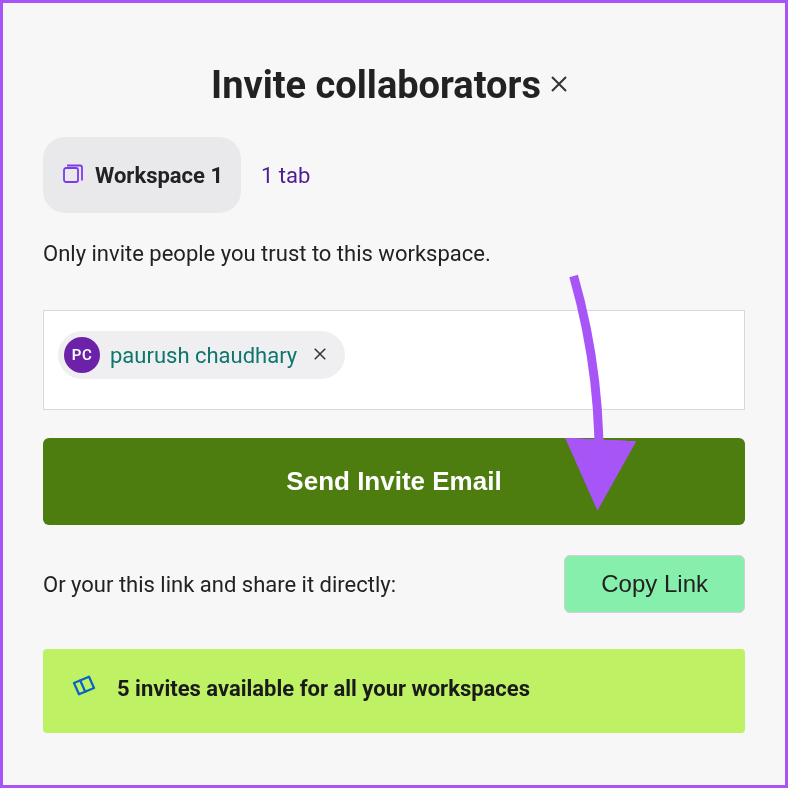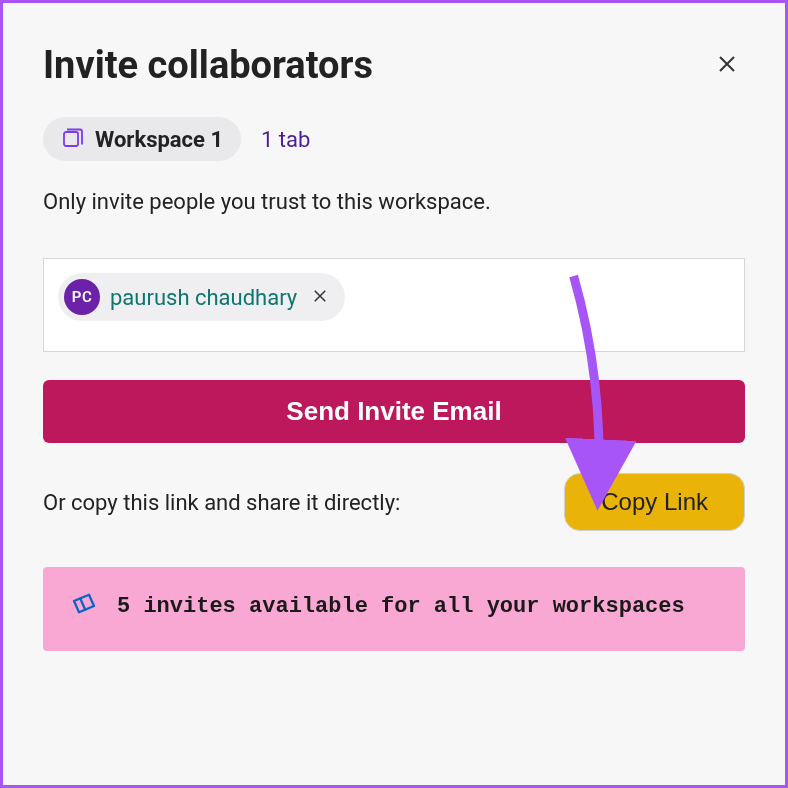--- a/index.html
+++ b/index.html
@@ -7,23 +7,24 @@
   body {
     font-family: -apple-system, BlinkMacSystemFont, "Segoe UI", Roboto, Helvetica, Arial, sans-serif;
     background: #f7f7f8;
     border: 3px solid #a855f7;
     padding: 40px;
     color: #1a1a1a;
     position: relative;
   }
   .header {
     display: flex;
-    justify-content: space-between;
+    justify-content: center;
     align-items: center;
     margin-bottom: 30px;
+    margin-top: 20px;
   }
   .title {
     font-size: 38px;
     font-weight: 700;
     color: #222;
   }
   .close-btn {
     background: none;
     border: none;
     cursor: pointer;
@@ -39,21 +40,21 @@
     align-items: center;
     gap: 20px;
     margin-bottom: 28px;
   }
   .workspace-chip {
     display: inline-flex;
     align-items: center;
     gap: 10px;
     background: #e9e9ec;
     border-radius: 22px;
-    padding: 8px 18px;
+    padding: 24px 18px;
   }
   .workspace-chip .ws-icon svg { width: 24px; height: 24px; }
   .workspace-name {
     font-size: 22px;
     font-weight: 700;
     color: #222;
   }
   .tab-count {
     font-size: 22px;
     color: #4c1d95;
@@ -61,21 +62,21 @@
 
   .subtitle {
     font-size: 22px;
     color: #222;
     margin-bottom: 44px;
   }
 
   .email-box {
     border: 1px solid #d6d6db;
     background: #fff;
-    padding: 14px 14px 16px 14px;
+    padding: 20px 14px 16px 14px;
     margin-bottom: 28px;
   }
   .chip-row {
     display: flex;
     flex-wrap: wrap;
     gap: 8px;
     margin-bottom: 14px;
   }
   .person-chip {
     display: inline-flex;
@@ -116,59 +117,58 @@
     outline: none;
     font-size: 24px;
     color: #222;
     background: transparent;
     padding: 4px 2px;
   }
   .email-input::placeholder { color: #8a8a90; }
 
   .send-btn {
     width: 100%;
-    background: #be185d;
+    background: #4d7c0f;
     color: #fff;
     font-size: 26px;
     font-weight: 600;
     border: none;
     border-radius: 6px;
-    padding: 16px 0;
+    padding: 28px 0;
     cursor: pointer;
     margin-bottom: 30px;
   }
 
   .copy-row {
     display: flex;
     align-items: center;
     justify-content: space-between;
     margin-bottom: 36px;
   }
   .copy-text {
     font-size: 22px;
     color: #222;
   }
   .copy-btn {
-    background: #eab308;
+    background: #86efac;
     border: 1px solid #cfcfd4;
-    border-radius: 16px;
+    border-radius: 6px;
     font-size: 24px;
     color: #222;
     padding: 14px 36px;
     cursor: pointer;
   }
 
   .info-panel {
-    background: #f9a8d4;
+    background: #bef264;
     border-radius: 4px;
     padding: 24px 26px;
     display: flex;
     gap: 18px;
     align-items: flex-start;
-    font-family: Liberation Mono, monospace;
   }
   .ticket-icon svg { width: 30px; height: 30px; }
   .info-text { font-size: 22px; line-height: 1.45; }
   .info-title { font-weight: 700; margin-bottom: 4px; }
   .info-desc { color: #222; }
 
   
   .arrow-overlay {
     position: absolute;
     left: 0; top: 0;
@@ -219,21 +219,21 @@
             </svg>
         </span>
       </button>
     </div>
   </div>
 </div>
 
 <button class="send-btn">Send Invite Email</button>
 
 <div class="copy-row">
-  <span class="copy-text">Or copy this link and share it directly:</span>
+  <span class="copy-text">Or your this link and share it directly:</span>
   <button class="copy-btn">Copy Link</button>
 </div>
 
 <div class="info-panel">
   <span class="ticket-icon">
     <svg viewBox="0 0 24 24" fill="none" stroke="#0b63c4" stroke-width="1.8" stroke-linejoin="round" stroke-linecap="round">
       <path d="M4 8l12-5 4 9-12 5-4-9z"></path>
       <path d="M9 6l4 9"></path>
     </svg>
   </span>

